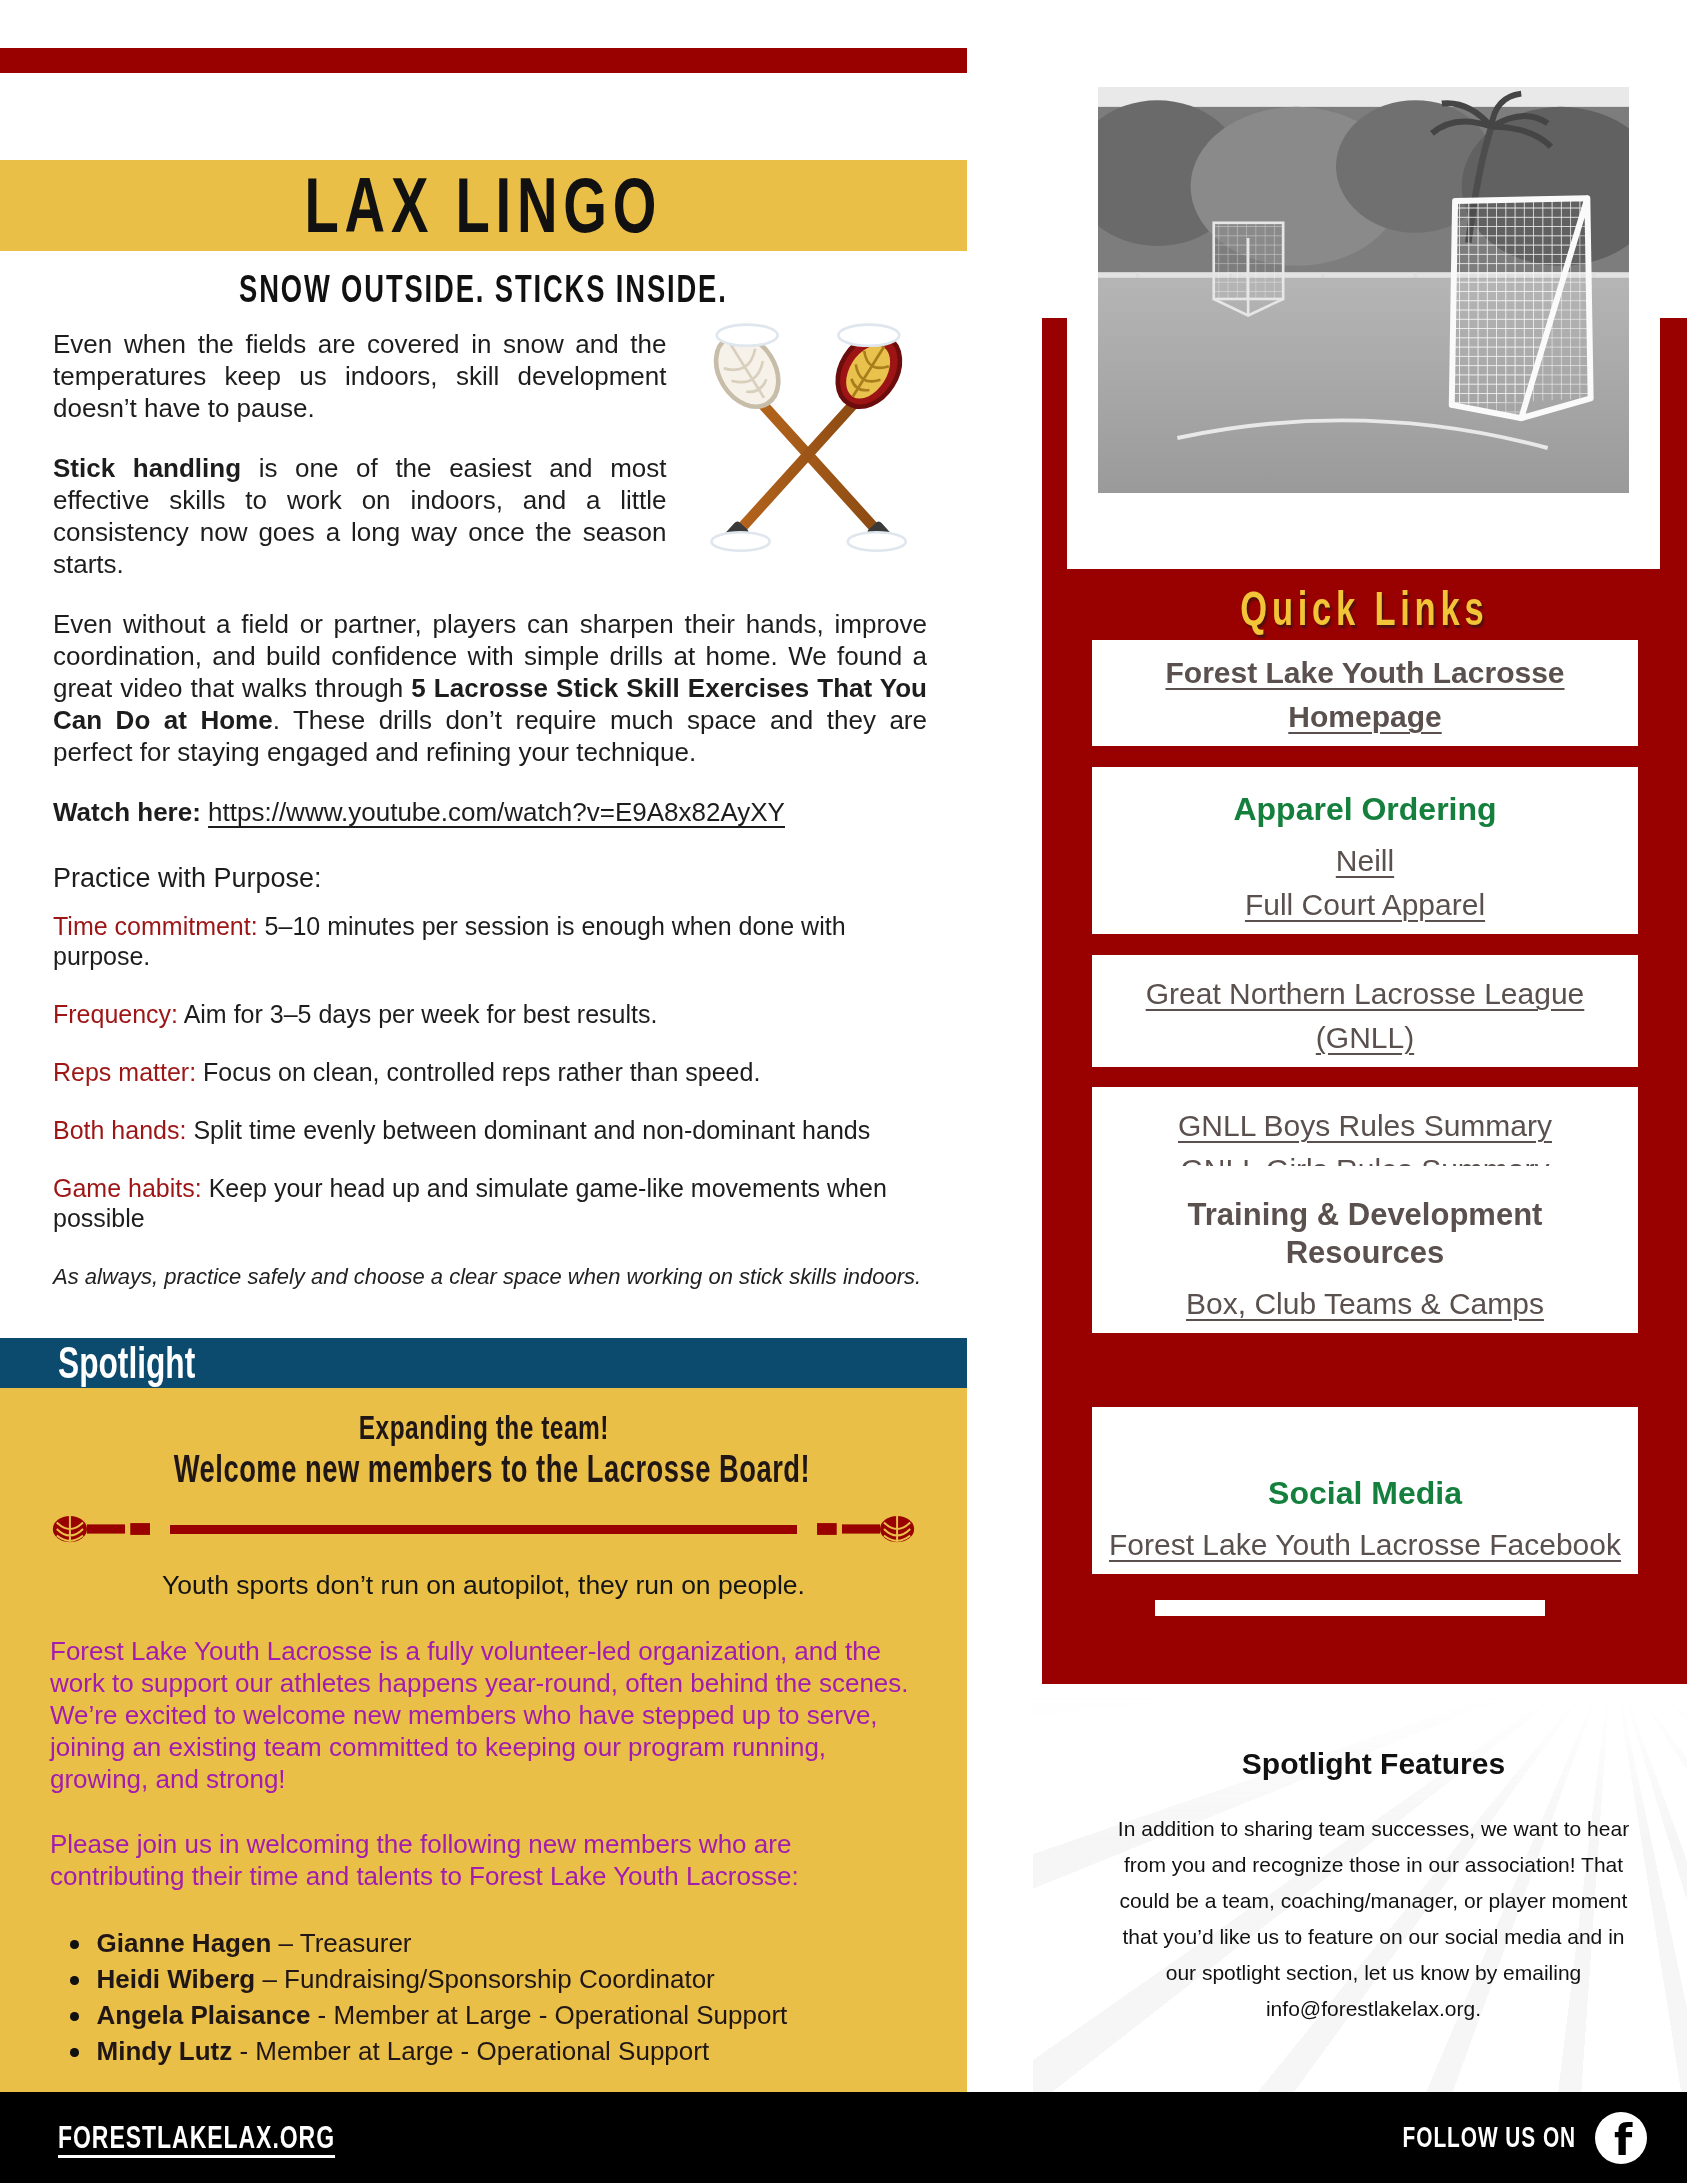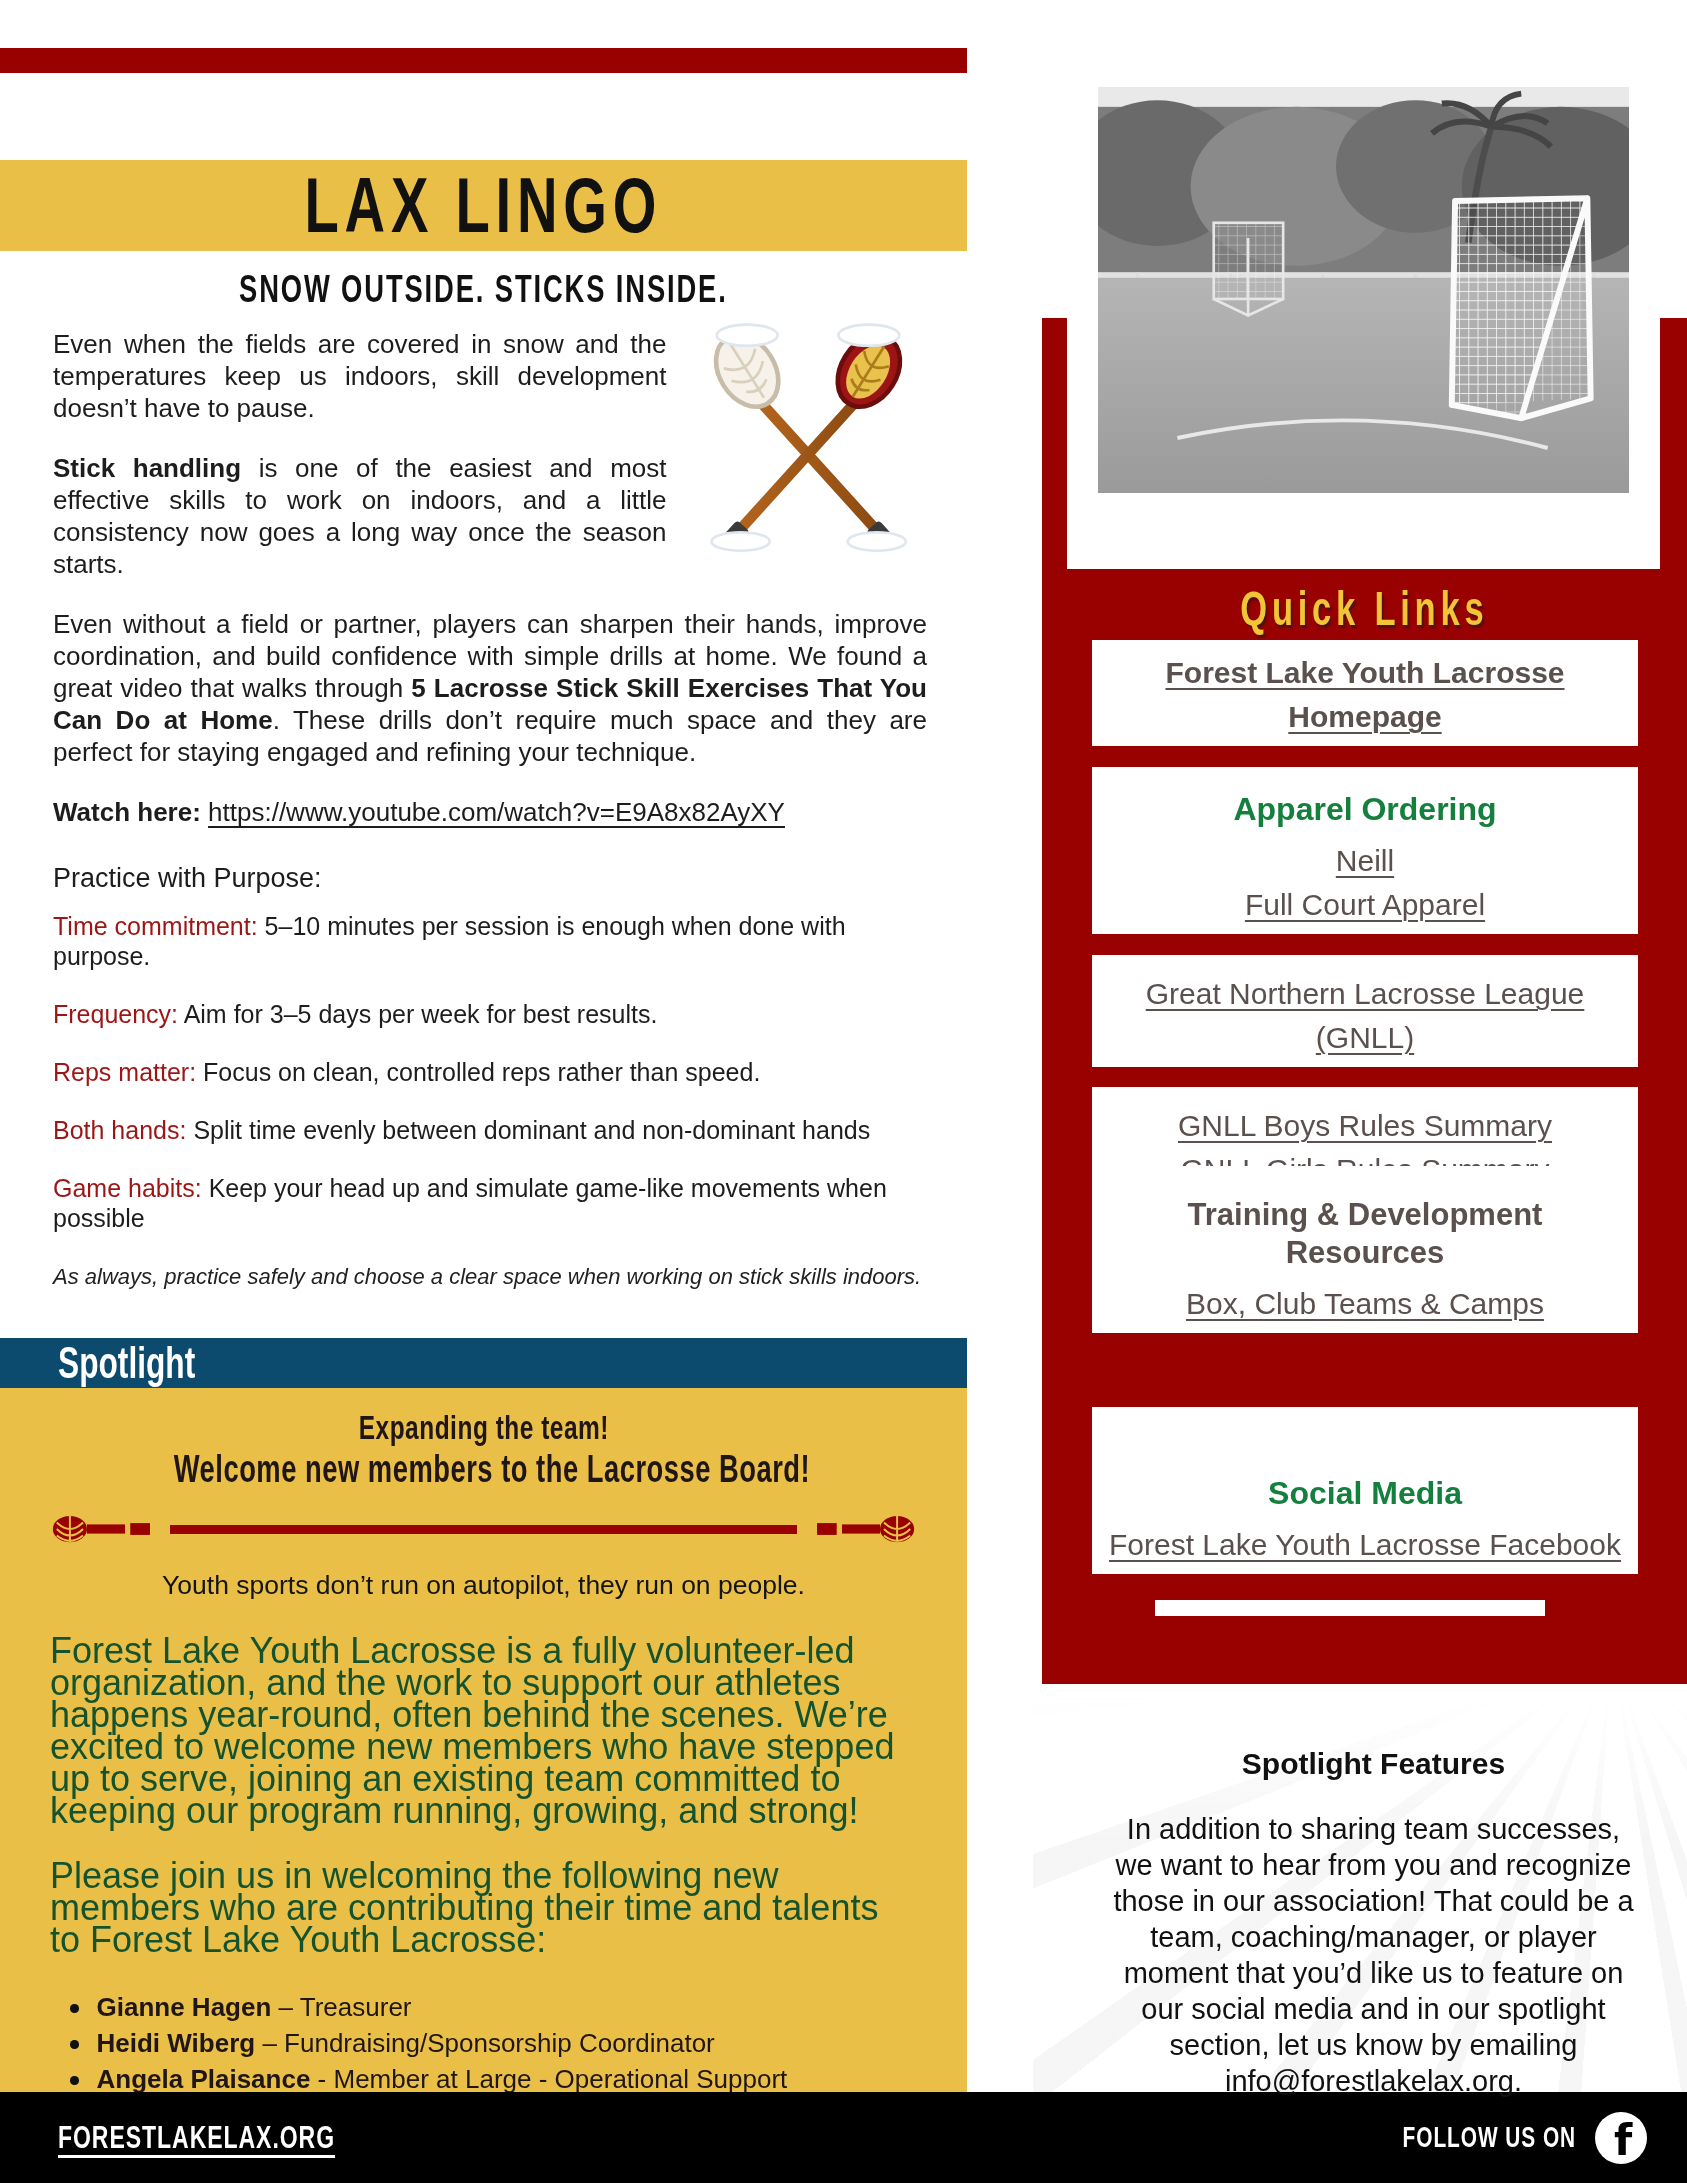--- a/index.html
+++ b/index.html
@@ -31,21 +31,21 @@
   .note{margin:17px 0 0 0;font-style:italic;font-size:22px;text-align:left;color:#222;}
   .spot-banner{margin-top:17px;height:90px;background:#0c4a6e;display:flex;align-items:center;}
   .spot-banner .t{color:#ffffff;font-size:44px;margin-left:58px;transform-origin:left center;}
   .gold-sec{background:#E9BF48;flex:1;padding:18.5px 50px 0 50px;color:#201616;}
   .gold-head{text-align:center;line-height:1.18;}
   .gold-head .l1{font-size:34px;letter-spacing:0.7px;}
   .gold-head .l2{font-size:38px;letter-spacing:0.7px;}
   .divider{display:flex;align-items:center;margin:17px 0 20px 0;}
   .divider .line{flex:1;height:9.3px;background:#990000;margin:0 8px;}
   .tagline{text-align:center;font-size:26.5px;margin-bottom:34px;color:#141414;}
-  .gold-sec .gp{font-size:36px;line-height:32px;margin:0 0 33px 0;color:#14532d;text-align:left;}
+  .gold-sec .gp{font-size:26px;line-height:32px;margin:0 0 33px 0;color:#a21caf;text-align:left;}
   .members{margin:0 0 36px 20px;padding:0;list-style:none;}
   .members li{font-size:26px;line-height:36px;padding-left:26.5px;position:relative;text-align:left;}
   .members li::before{content:"";position:absolute;left:0;top:14.6px;width:8.6px;height:8.6px;border-radius:50%;background:#111;}
 
   
   .red-panel{position:absolute;left:1042px;top:318px;width:645px;height:1366px;background:#990000;}
   .photo-card{position:absolute;left:1067px;top:56px;width:593px;height:513px;background:#ffffff;}
   .photo{position:absolute;left:31px;top:31px;width:531px;height:406px;background:#cfcfcf;}
   .ql-title{position:absolute;left:1042px;top:581px;width:645px;text-align:center;}
   .ql-title .t{color:#F2C437;font-size:48px;letter-spacing:6.6px;text-shadow:2.6px 3.3px 2px rgba(35,25,25,.6);}
@@ -56,21 +56,21 @@
   .qhead-gray{color:#5A504E;font-weight:700;font-size:31px;line-height:38px;margin-bottom:10.6px;}
   .ql-divider{position:absolute;left:1155px;top:1600px;width:390px;height:16px;background:#ffffff;}
 
   .features{position:absolute;left:1059px;top:1720px;width:629px;text-align:center;color:#111;}
   .features .burst{position:absolute;left:-26.5px;top:-26.5px;width:681px;height:490px;opacity:.35;z-index:0;
       background:
         repeating-conic-gradient(from 168deg at 85% -8%, rgba(180,180,180,.35) 0deg 3deg, transparent 3deg 16deg);
       -webkit-mask-image:linear-gradient(180deg,transparent 0%,#000 30%,#000 100%);
       mask-image:linear-gradient(180deg,transparent 0%,#000 30%,#000 100%);}
   .features h3{position:relative;z-index:1;font-size:30px;margin:26.5px 0 30px 0;}
-  .features .body{position:relative;z-index:1;font-size:29px;line-height:36px;margin:0 46px;}
+  .features .body{position:relative;z-index:1;font-size:21px;line-height:36px;margin:0 46px;}
 
   
   .footer{position:absolute;left:0;top:2092px;width:1687px;height:91px;background:#000000;display:flex;align-items:center;}
   .footer .site{margin-left:58px;}
   .footer .site .t{color:#fff;font-size:32px;letter-spacing:1.3px;transform-origin:left center;}
   .footer .site a{text-decoration-thickness:2.6px;text-underline-offset:6.6px;}
   .footer .follow{margin-left:auto;display:flex;align-items:center;margin-right:40px;}
   .footer .follow .t{color:#fff;font-size:29px;letter-spacing:1.3px;margin-right:18.5px;transform-origin:right center;}
   .fb{width:52px;height:52px;border-radius:50%;background:#fff;position:relative;overflow:hidden;}
   .fb span{position:absolute;left:50%;top:50%;transform:translate(-38%,-44%);font-weight:700;font-size:42px;color:#000;

